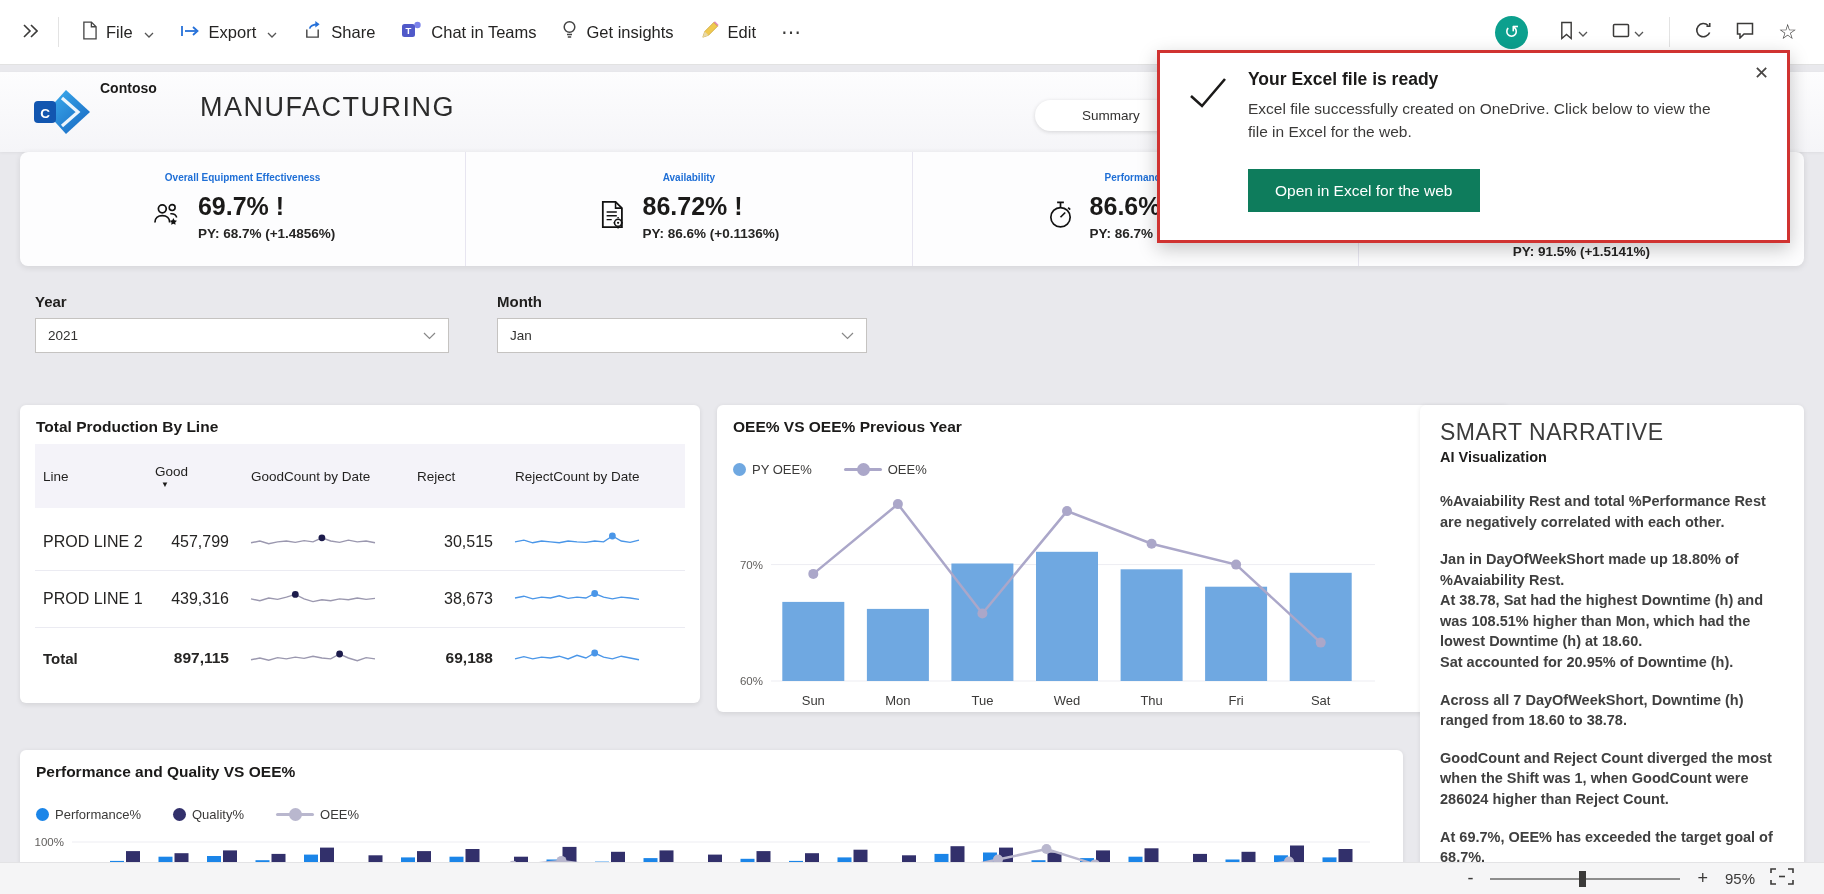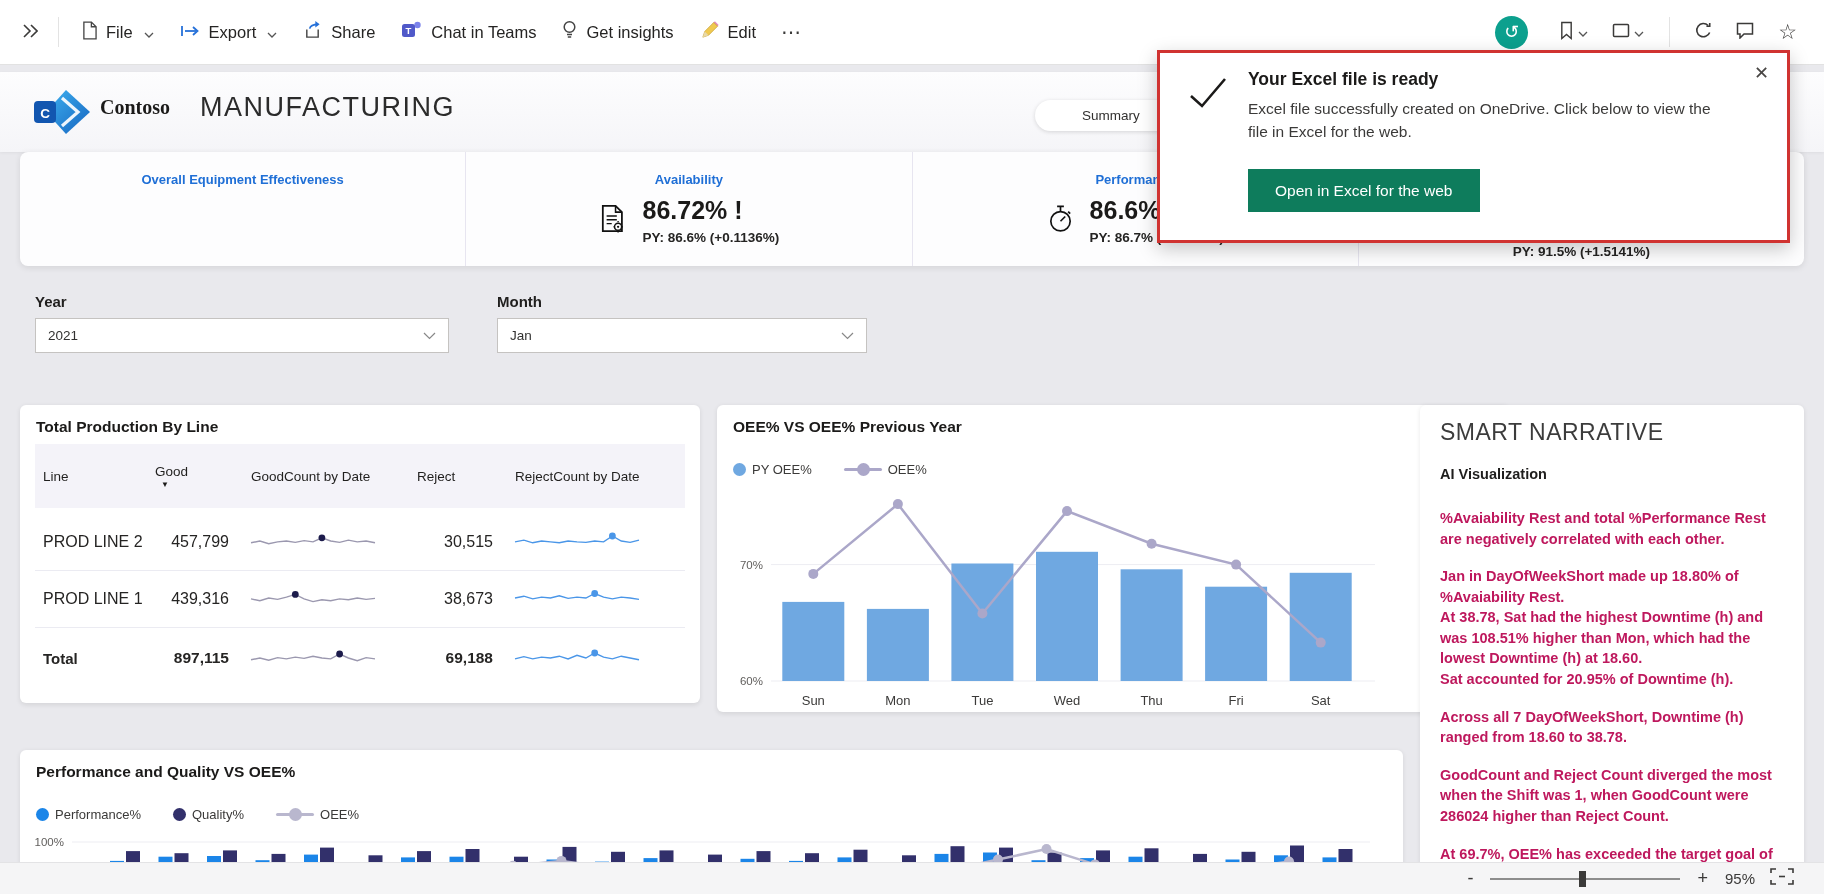--- a/index.html
+++ b/index.html
@@ -21,32 +21,32 @@
   .tb-right { margin-left:auto; display:flex; align-items:center; gap:6px; padding-right:18px; }
   .reset-circle { width:33px; height:33px; border-radius:50%; background:#0CA08E; color:#fff;
     display:flex; align-items:center; justify-content:center; font-size:18px; border:none; cursor:pointer; margin-right:16px; }
   .tb-ic { display:flex; align-items:center; gap:4px; border:none; background:none; padding:7px 9px; cursor:pointer; }
   .tb-star { font-size:21px; color:#3b3a39; }
   
   .canvas { position:absolute; top:65px; left:0; width:1824px; height:829px; background:#e9e9ed; }
   .report-header { position:absolute; top:7px; left:0; width:1824px; height:80px;
     background:linear-gradient(#fdfdfe,#f5f5f8); box-shadow:0 1px 3px rgba(0,0,0,.05); }
   .logo { position:absolute; left:32px; top:16px; }
-  .brand { position:absolute; left:100px; top:24px; font-size:20px; font-weight:bold; color:#1b1a19;font-family:Liberation Serif, serif; }
+  .brand { position:absolute; left:100px; top:8px; font-size:14px; font-weight:bold; color:#1b1a19; }
   .brand-title { position:absolute; left:200px; top:20px; font-size:27px; font-weight:300;
     letter-spacing:1.5px; color:#2b2b2b; }
   .summary-pill { position:absolute; left:1035px; top:28px; width:152px; height:31px; background:#fff;
     border:none; border-radius:16px; box-shadow:0 1px 4px rgba(0,0,0,.14); font-size:13.5px; color:#323130;
     font-family:inherit; cursor:pointer; }
   
   .kpi-band { position:absolute; left:20px; top:87px; width:1784px; height:114px; background:#fdfdfe;
     border-radius:8px; box-shadow:0 1.6px 6px rgba(0,0,0,.09); display:flex; }
   .kpi { flex:1 1 0; padding-top:20px; text-align:center; position:relative; }
   .kpi + .kpi { border-left:1px solid #e7e5f0; }
-  .kpi-title { font-size:13px; font-weight:bold; color:#1F6FD6; }
+  .kpi-title { font-size:10px; font-weight:bold; color:#1F6FD6; }
   .kpi-main { display:flex; justify-content:center; align-items:center; gap:16px; margin-top:9px; }
   .kpi-stack { text-align:left; }
   .kpi-value { font-size:25px; font-weight:bold; color:#1b1a19; }
   .kpi-flag { margin-left:7px; font-weight:bold; }
   .kpi-py { font-size:13.5px; font-weight:bold; color:#252423; margin-top:5px; }
   .kpi-ghost .kpi-py { margin-top:72px; text-align:center; }
   
   .slicer-label { position:absolute; font-size:15px; font-weight:bold; color:#201f1e; top:228px; }
   .slicer-box { position:absolute; top:253px; height:35px; background:#fff; border:1px solid #c5c3c1;
     display:flex; align-items:center; padding:0 12px; font-size:13.5px; color:#323130; cursor:pointer; }
@@ -71,22 +71,22 @@
   .pt-row.total .num { font-size:15.5px; }
   
   .legend { display:flex; gap:32px; align-items:center; margin:20px 0 0 16px; font-size:13px; color:#3b3a39; }
   .leg-item { display:flex; align-items:center; gap:6px; cursor:pointer; }
   .leg-dot { width:13px; height:13px; border-radius:50%; }
   .leg-line { width:38px; height:3px; border-radius:2px; position:relative; }
   .leg-line::after { content:""; position:absolute; left:13px; top:-5px; width:13px; height:13px; border-radius:50%; background:inherit; }
   
   .narrative { padding:14px 20px; }
   .sn-title { font-size:23px; font-weight:400; color:#3c3c3c; letter-spacing:0.5px; }
-  .sn-sub { font-size:14.5px; font-weight:bold; color:#1f1e1d; margin-top:20px; }
-  .sn-p { font-size:14.5px; font-weight:bold; color:#be185d; line-height:1.42; margin-top:17px; white-space:pre-line; }
+  .sn-sub { font-size:14.5px; font-weight:bold; color:#1f1e1d; margin-top:3px; }
+  .sn-p { font-size:14.5px; font-weight:bold; color:#404040; line-height:1.42; margin-top:17px; white-space:pre-line; }
   .sn-p.firstp { margin-top:26px; }
   
   .footer { position:absolute; left:0; top:862px; width:1824px; height:32px; background:#f5f5f6;
     border-top:1px solid #e3e3e5; z-index:40; display:flex; align-items:center; justify-content:flex-end;
     gap:15px; padding-right:30px; }
   .zoom-sign { font-size:18px; color:#3b3a39; border:none; background:none; cursor:pointer; padding:0 2px; }
   .zoom-track { position:relative; width:190px; height:2px; background:#8d8d8d; cursor:pointer; }
   .zoom-handle { position:absolute; top:-7px; width:7px; height:16px; background:#3b3a39; cursor:grab; }
   .zoom-level { font-size:15px; color:#3b3a39; }
   
@@ -250,20 +250,35 @@
       </svg>
     </span>
     <span class="brand">Contoso</span>
     <span class="brand-title">MANUFACTURING</span>
     <button class="summary-pill">Summary</button>
   </div>
 
   <div class="kpi-band">
     <div class="kpi">
       <div class="kpi-title">Overall Equipment Effectiveness</div>
+      <div class="kpi-main">
+        <span>
+          <svg width="32" height="30" viewBox="0 0 26 24">
+              <circle cx="10" cy="7" r="3.2" fill="none" stroke="#111" stroke-width="1.4"></circle>
+              <path d="M4 18c0-3.5 2.5-5.5 6-5.5s6 2 6 5.5" fill="none" stroke="#111" stroke-width="1.4"></path>
+              <circle cx="18" cy="6" r="2.4" fill="none" stroke="#111" stroke-width="1.3"></circle>
+              <path d="M16.5 11c2.6-.3 4.6 1 5.2 3" fill="none" stroke="#111" stroke-width="1.3"></path>
+              <path d="M19 14.5l.9 1.8 2 .3-1.4 1.4.3 2-1.8-.9-1.8.9.3-2-1.4-1.4 2-.3z" fill="#111"></path>
+            </svg>
+        </span>
+        <div class="kpi-stack">
+          <div><span class="kpi-value">69.7%</span><span class="kpi-value kpi-flag">!</span></div>
+          <div class="kpi-py">PY: 68.7% (+1.4856%)</div>
+        </div>
+      </div>
     </div>
     <div class="kpi">
       <div class="kpi-title">Availability</div>
       <div class="kpi-main">
         <span>
           <svg width="28" height="31" viewBox="0 0 22 24">
               <path d="M3 2h10l5 5v15H3z" fill="none" stroke="#111" stroke-width="1.4"></path>
               <path d="M13 2v5h5" fill="none" stroke="#111" stroke-width="1.2"></path>
               <path d="M6 10h8M6 13h8M6 16h4" stroke="#111" stroke-width="1.1" fill="none"></path>
               <circle cx="15" cy="18.5" r="2.8" fill="#fff" stroke="#111" stroke-width="1.2"></circle>

